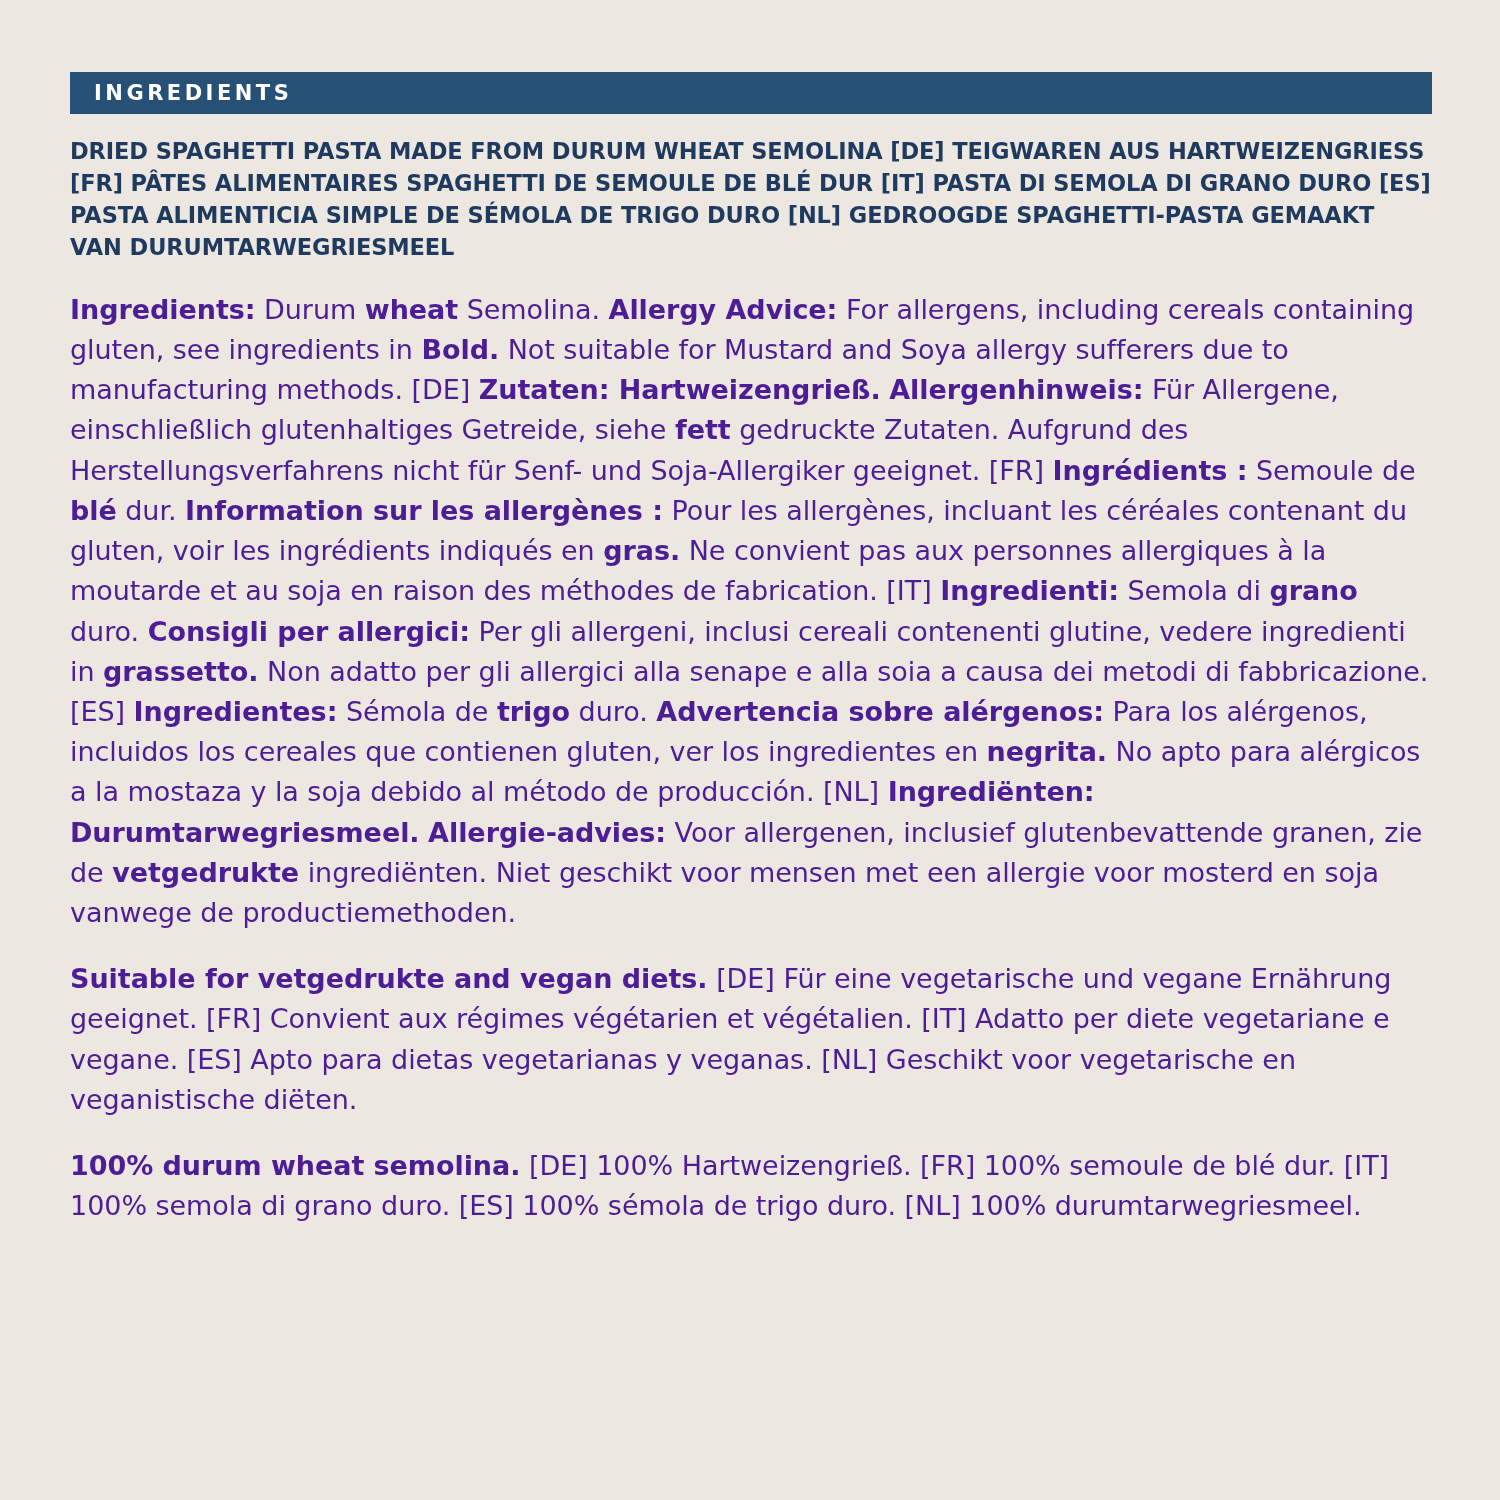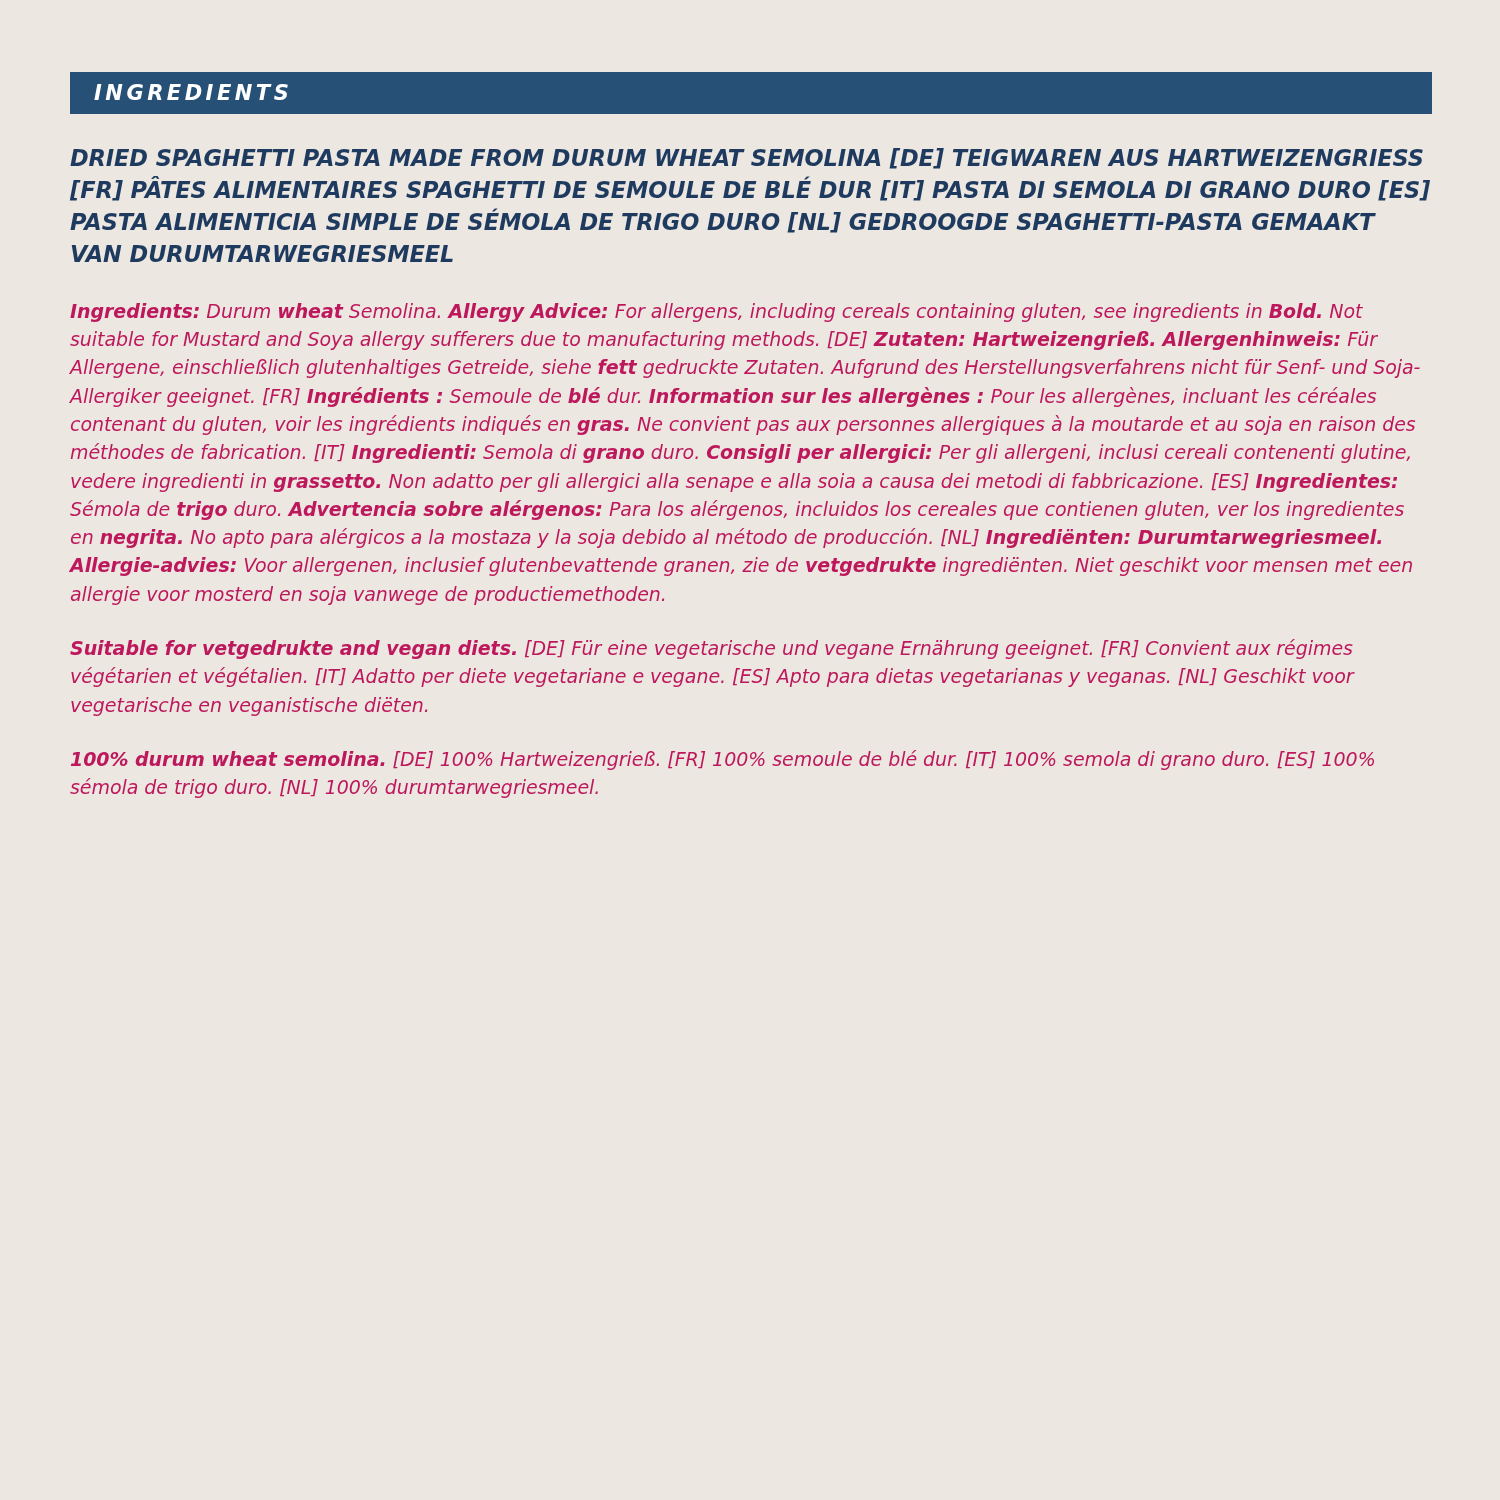--- a/index.html
+++ b/index.html
@@ -13,55 +13,54 @@
     font-family: "DejaVu Sans", sans-serif;
     color: #1f3a5f;
     overflow: hidden;
   }
   .page {
     position: relative;
     width: 1500px;
     height: 1500px;
     box-sizing: border-box;
     padding: 72px 70px 0 70px;
-    font-style: italic;
   }
   .header-bar {
     background: #275077;
     color: #ffffff;
     height: 42px;
     display: flex;
     align-items: center;
     padding: 0 24px;
     box-sizing: border-box;
     width: 1362px;
   }
   .header-bar .title {
     font-size: 21px;
     font-weight: bold;
     letter-spacing: 3.5px;
     font-family: "DejaVu Sans", sans-serif;
   }
   .content {
     width: 1362px;
-    padding-top: 29px;
+    padding-top: 22px;
   }
   .headline {
     font-size: 22.5px;
     font-weight: bold;
     line-height: 1.42;
     letter-spacing: -0.1px;
     color: #1f3a5f;
     margin: 0 0 26px 0;
     text-transform: uppercase;
   }
   .para {
-    font-size: 19px;
+    font-size: 27px;
     line-height: 1.49;
-    color: #be185d;
+    color: #4c1d95;
     margin: 0 0 26px 0;
     letter-spacing: -0.05px;
   }
   .para b {
     font-weight: bold;
   }
   .para:last-child {
     margin-bottom: 3px;
   }
 </style>

